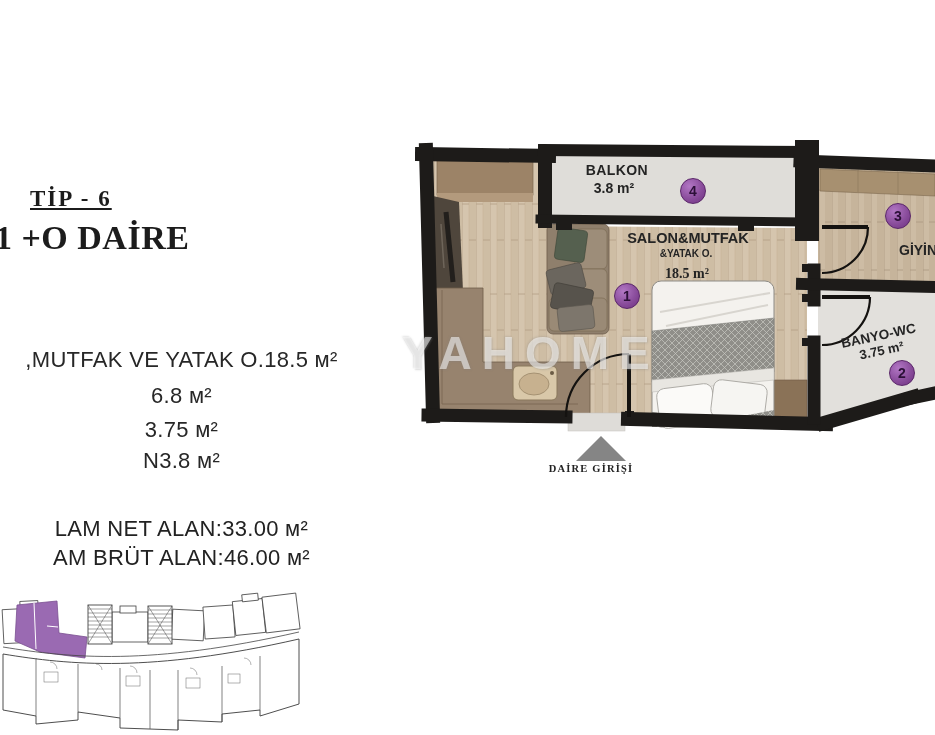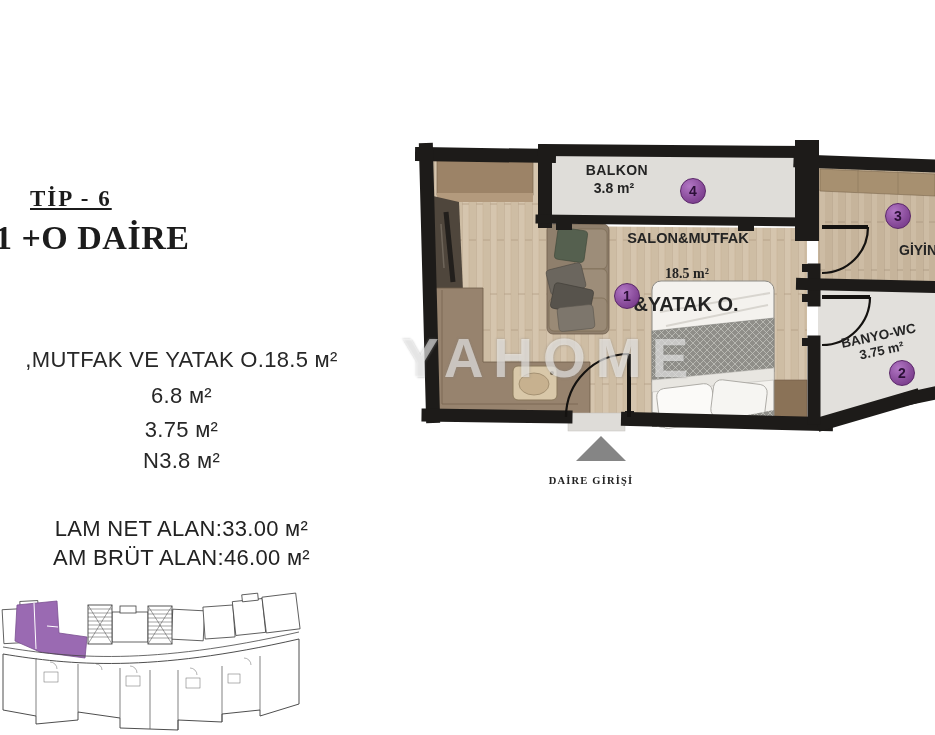--- a/index.html
+++ b/index.html
@@ -25,46 +25,46 @@
   .r0{top:347px}.r1{top:383px}.r2{top:417px}.r3{top:448px}
   .t0{top:516px}.t1{top:545px}
   
   .plan-lbl{
     text-align:center;color:#242424;font-weight:bold;line-height:1.15;
     white-space:nowrap;z-index:40;
   }
   .balkon-name{left:572px;top:162px;width:90px;font-size:14px;letter-spacing:0.4px;}
   .balkon-area{left:572px;top:180px;width:84px;font-size:14px;}
   .salon1{left:627px;top:230px;width:122px;font-size:14.5px;}
-  .salon2{left:627px;top:248px;width:118px;font-size:20px;margin-top:45px;}
+  .salon2{left:627px;top:248px;width:118px;font-size:10px;}
   .salon-area{left:630px;top:266px;width:114px;font-size:14px;font-family:Liberation Serif, serif;}
   .giyinme-lbl{left:899px;top:242px;width:80px;font-size:14px;text-align:left;}
   .banyo-wrap{left:836px;top:328px;width:88px;transform:rotate(-12deg);z-index:40;}
   .banyo-name{font-size:13.5px;font-weight:bold;color:#242424;text-align:center;}
   .banyo-area{font-size:13px;font-weight:bold;color:#242424;text-align:center;}
   .entrance-lbl{
     left:546px;top:463px;width:90px;text-align:center;
     font-family:"Liberation Serif",serif;font-weight:bold;font-size:10.5px;
-    letter-spacing:1.2px;color:#222;z-index:40;margin-top:12px;
+    letter-spacing:1.2px;color:#222;z-index:40;
   }
   
   .numcircle{
     width:24px;height:24px;border-radius:50%;z-index:45;
     background:radial-gradient(circle at 35% 30%, #b277c4 0%, #8a4d9c 55%, #6d3180 100%);
     border:1px solid #5a2569;
     display:flex;align-items:center;justify-content:center;
     font-size:14px;font-weight:bold;color:#2c1038;
   }
   .c1{left:614px;top:283px;}
   .c2{left:889px;top:360px;}
   .c3{left:885px;top:203px;}
   .c4{left:680px;top:178px;}
   
   .watermark{
-    left:402px;top:326px;z-index:30;font-weight:bold;font-size:55px;
+    left:402px;top:326px;z-index:30;font-weight:bold;font-size:46px;
     letter-spacing:10px;color:rgba(252,252,252,0.55);
     text-shadow:1px 1px 2px rgba(130,130,130,0.28),-1px -1px 2px rgba(130,130,130,0.2);
     pointer-events:none;
   }
   svg{display:block;}
   .plan-svg{left:415px;top:135px;z-index:10;}
   .mini-svg{left:0px;top:592px;z-index:10;}
 </style>
 </head>
 <body>

